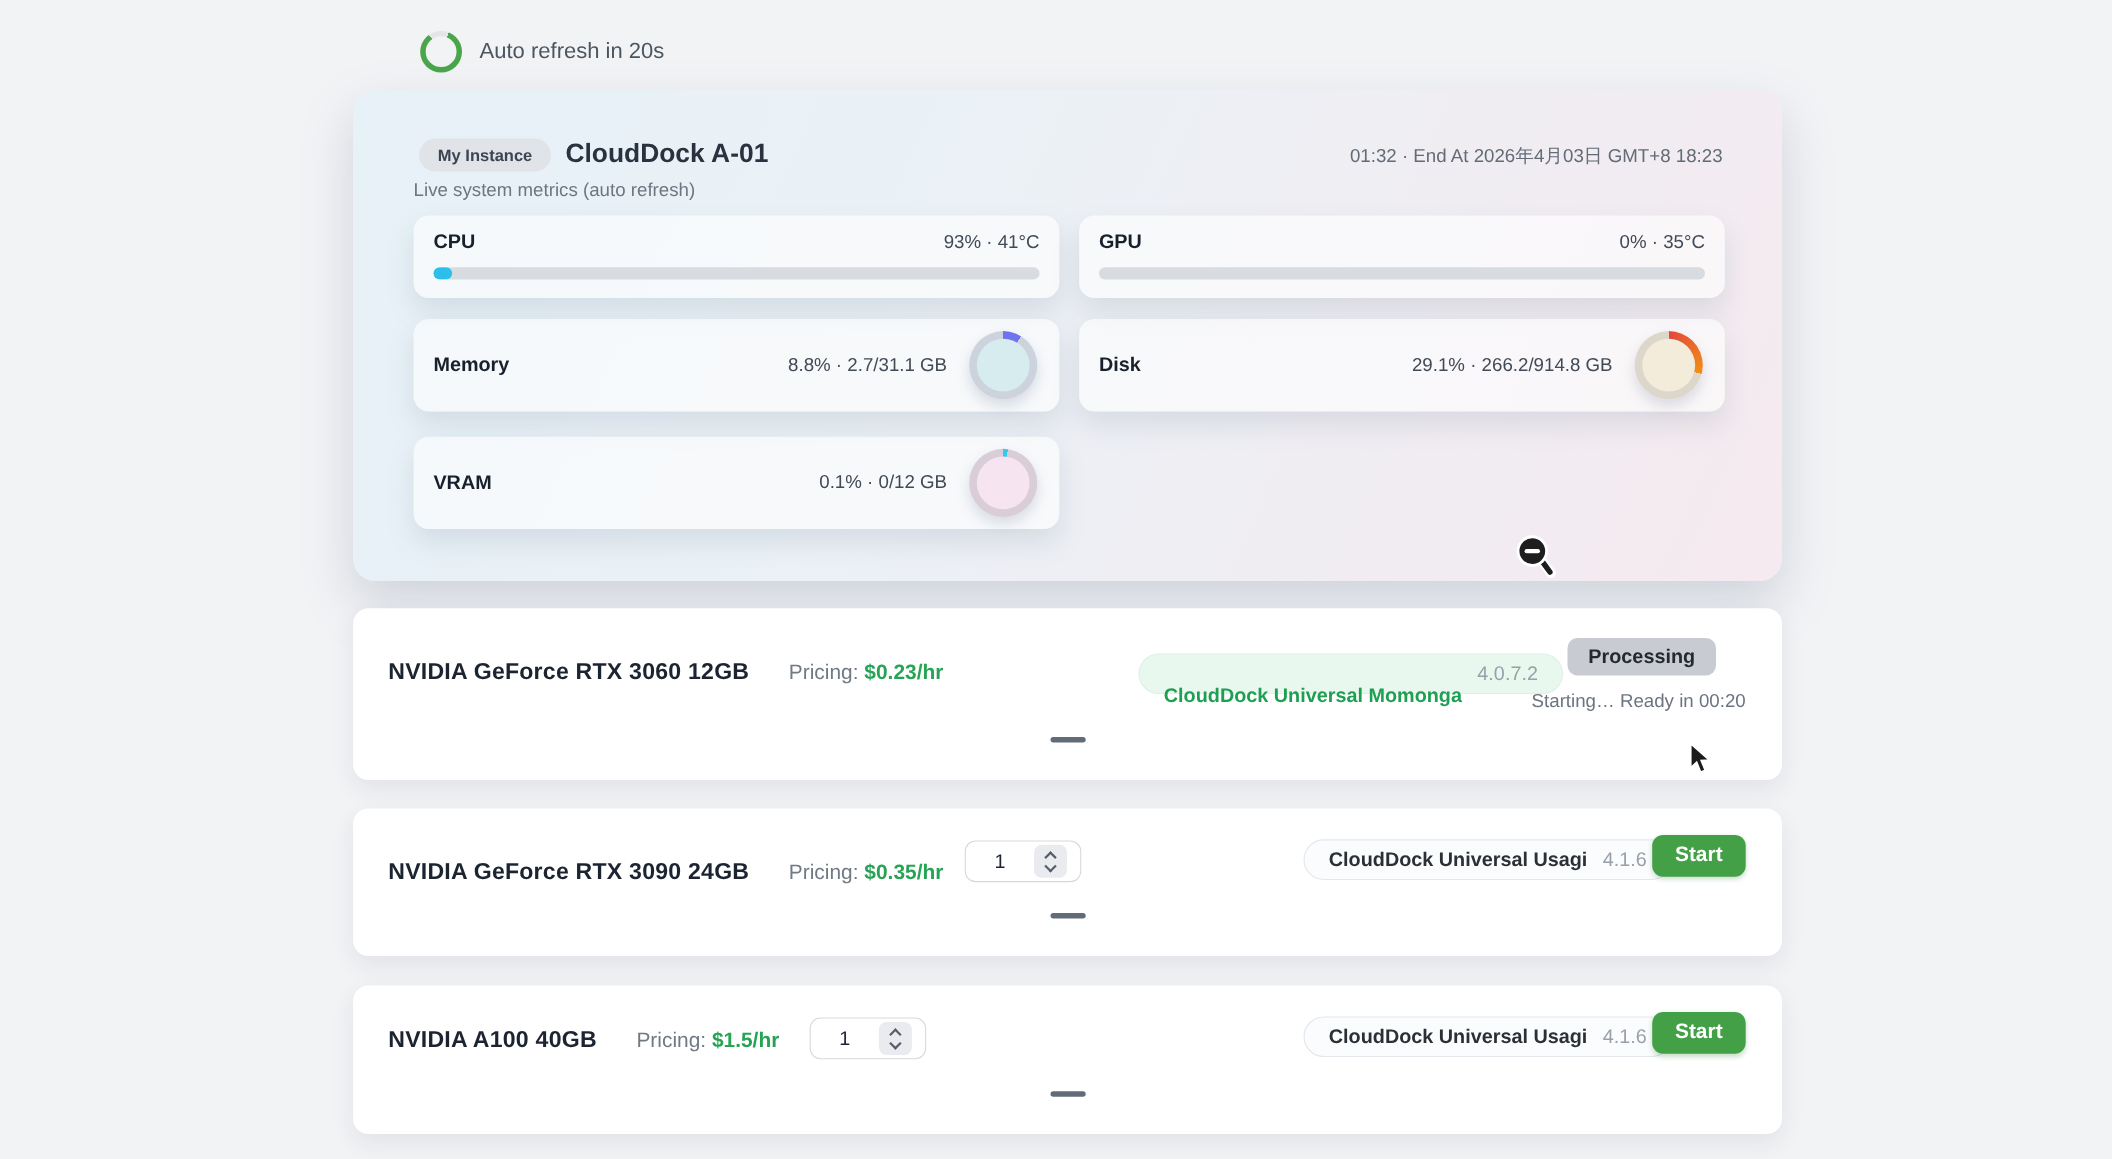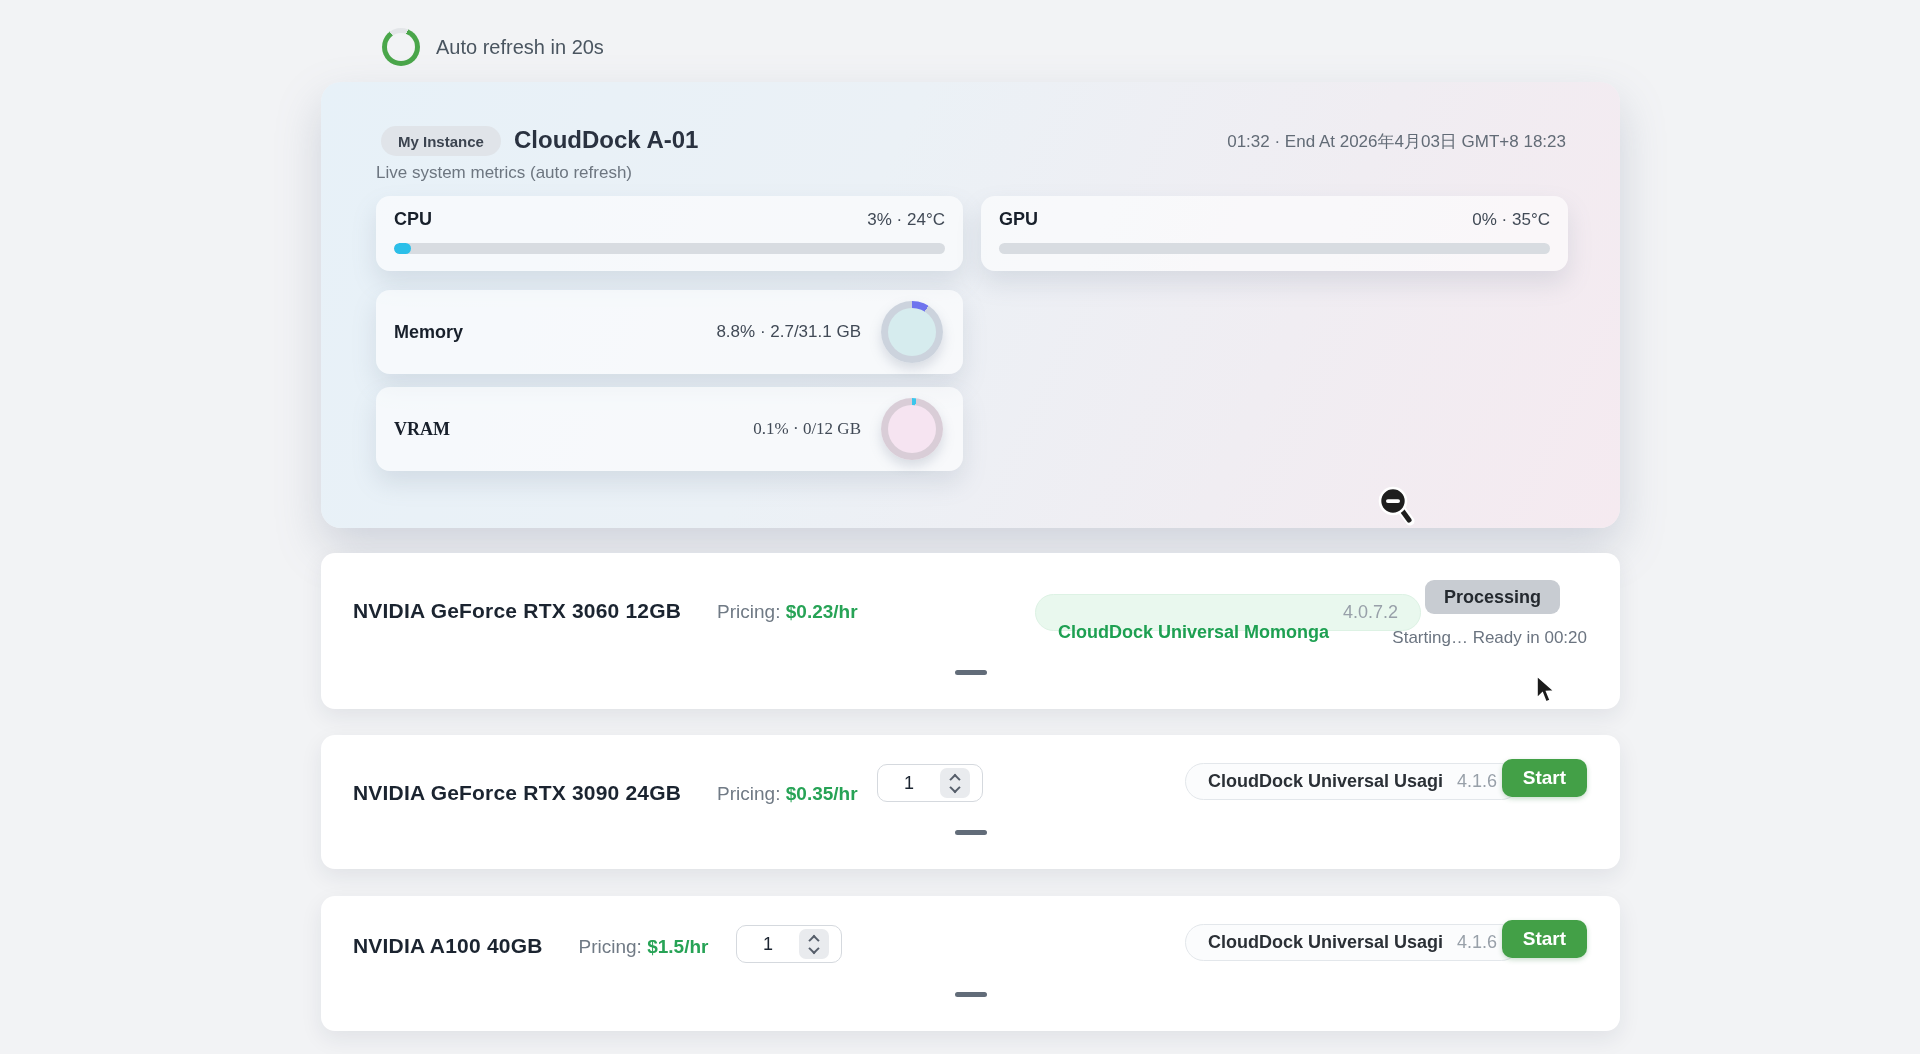--- a/index.html
+++ b/index.html
@@ -43,21 +43,21 @@
 
   .mcard {
     position:absolute; border-radius:14px;
     background:rgba(255,255,255,0.6);
     box-shadow:0 12px 24px rgba(110,125,150,0.18);
   }
   .mc-cpu  { left:55px;  top:114px; width:587px; height:75px; }
   .mc-gpu  { left:660px; top:114px; width:587px; height:75px; }
   .mc-mem  { left:55px;  top:208px; width:587px; height:84px; }
   .mc-disk { left:660px; top:208px; width:587px; height:84px; }
-  .mc-vram { left:55px;  top:305px; width:587px; height:84px;font-family:Liberation Serif, serif; }
+  .mc-vram { left:55px;  top:315px; width:587px; height:84px; }
 
   .mrow { position:absolute; left:18px; right:18px; top:13px; display:flex; justify-content:space-between; align-items:baseline;gap:41px; }
   .mlabel { font-size:18px; font-weight:bold; color:#18202b; }
   .mvalue { font-size:17px; color:#414a56; }
   .mbar {
     position:absolute; left:18px; right:18px; top:47px; height:11px;
     background:#d8dce1; border-radius:999px; overflow:hidden;
   }
   .mbar-fill { height:100%; border-radius:999px; width:0; }
 
@@ -153,21 +153,21 @@
 
   <section class="instance-card">
     <div class="inst-badge">My Instance</div>
     <h1 class="inst-title">CloudDock A-01</h1>
     <div class="inst-time">01:32 · End At 2026年4月03日 GMT+8 18:23</div>
     <div class="inst-sub">Live system metrics (auto refresh)</div>
 
     <div class="mcard mc-cpu">
       <div class="mrow">
         <span class="mlabel">CPU</span>
-        <span class="mvalue">3% · 24°C</span>
+        <span class="mvalue">93% · 41°C</span>
       </div>
       <div class="mbar">
         <div class="mbar-fill" style="background: rgb(43, 191, 233); width: 3%; min-width: 15px;"></div>
       </div>
     </div>
 
     <div class="mcard mc-gpu">
       <div class="mrow">
         <span class="mlabel">GPU</span>
         <span class="mvalue">0% · 35°C</span>
@@ -178,20 +178,27 @@
     </div>
 
     <div class="mcard mc-mem donut-card">
       <span class="mlabel">Memory</span>
       <span class="mvalue">8.8% · 2.7/31.1 GB</span>
       <div class="donut" style="background: conic-gradient(rgb(111, 116, 238) 0%, rgb(111, 116, 238) 8.8%, rgb(204, 211, 221) 8.8%, rgb(204, 211, 221) 100%);">
         <div class="donut-inner" style="background: rgb(214, 236, 238);"></div>
       </div>
     </div>
 
+    <div class="mcard mc-disk donut-card">
+      <span class="mlabel">Disk</span>
+      <span class="mvalue">29.1% · 266.2/914.8 GB</span>
+      <div class="donut" style="background: conic-gradient(rgb(229, 71, 59) 0%, rgb(239, 144, 22) 29.1%, rgb(221, 215, 203) 29.1%, rgb(221, 215, 203) 100%);">
+        <div class="donut-inner" style="background: rgb(243, 236, 218);"></div>
+      </div>
+    </div>
 
     <div class="mcard mc-vram donut-card">
       <span class="mlabel">VRAM</span>
       <span class="mvalue">0.1% · 0/12 GB</span>
       <div class="donut" style="background: conic-gradient(rgb(59, 198, 236) 0%, rgb(59, 198, 236) 2.2%, rgb(217, 205, 215) 2.2%, rgb(217, 205, 215) 100%);">
         <div class="donut-inner" style="background: rgb(246, 228, 241);"></div>
       </div>
     </div>
 
     <svg class="zoomout-cursor" viewBox="0 0 44 48">

